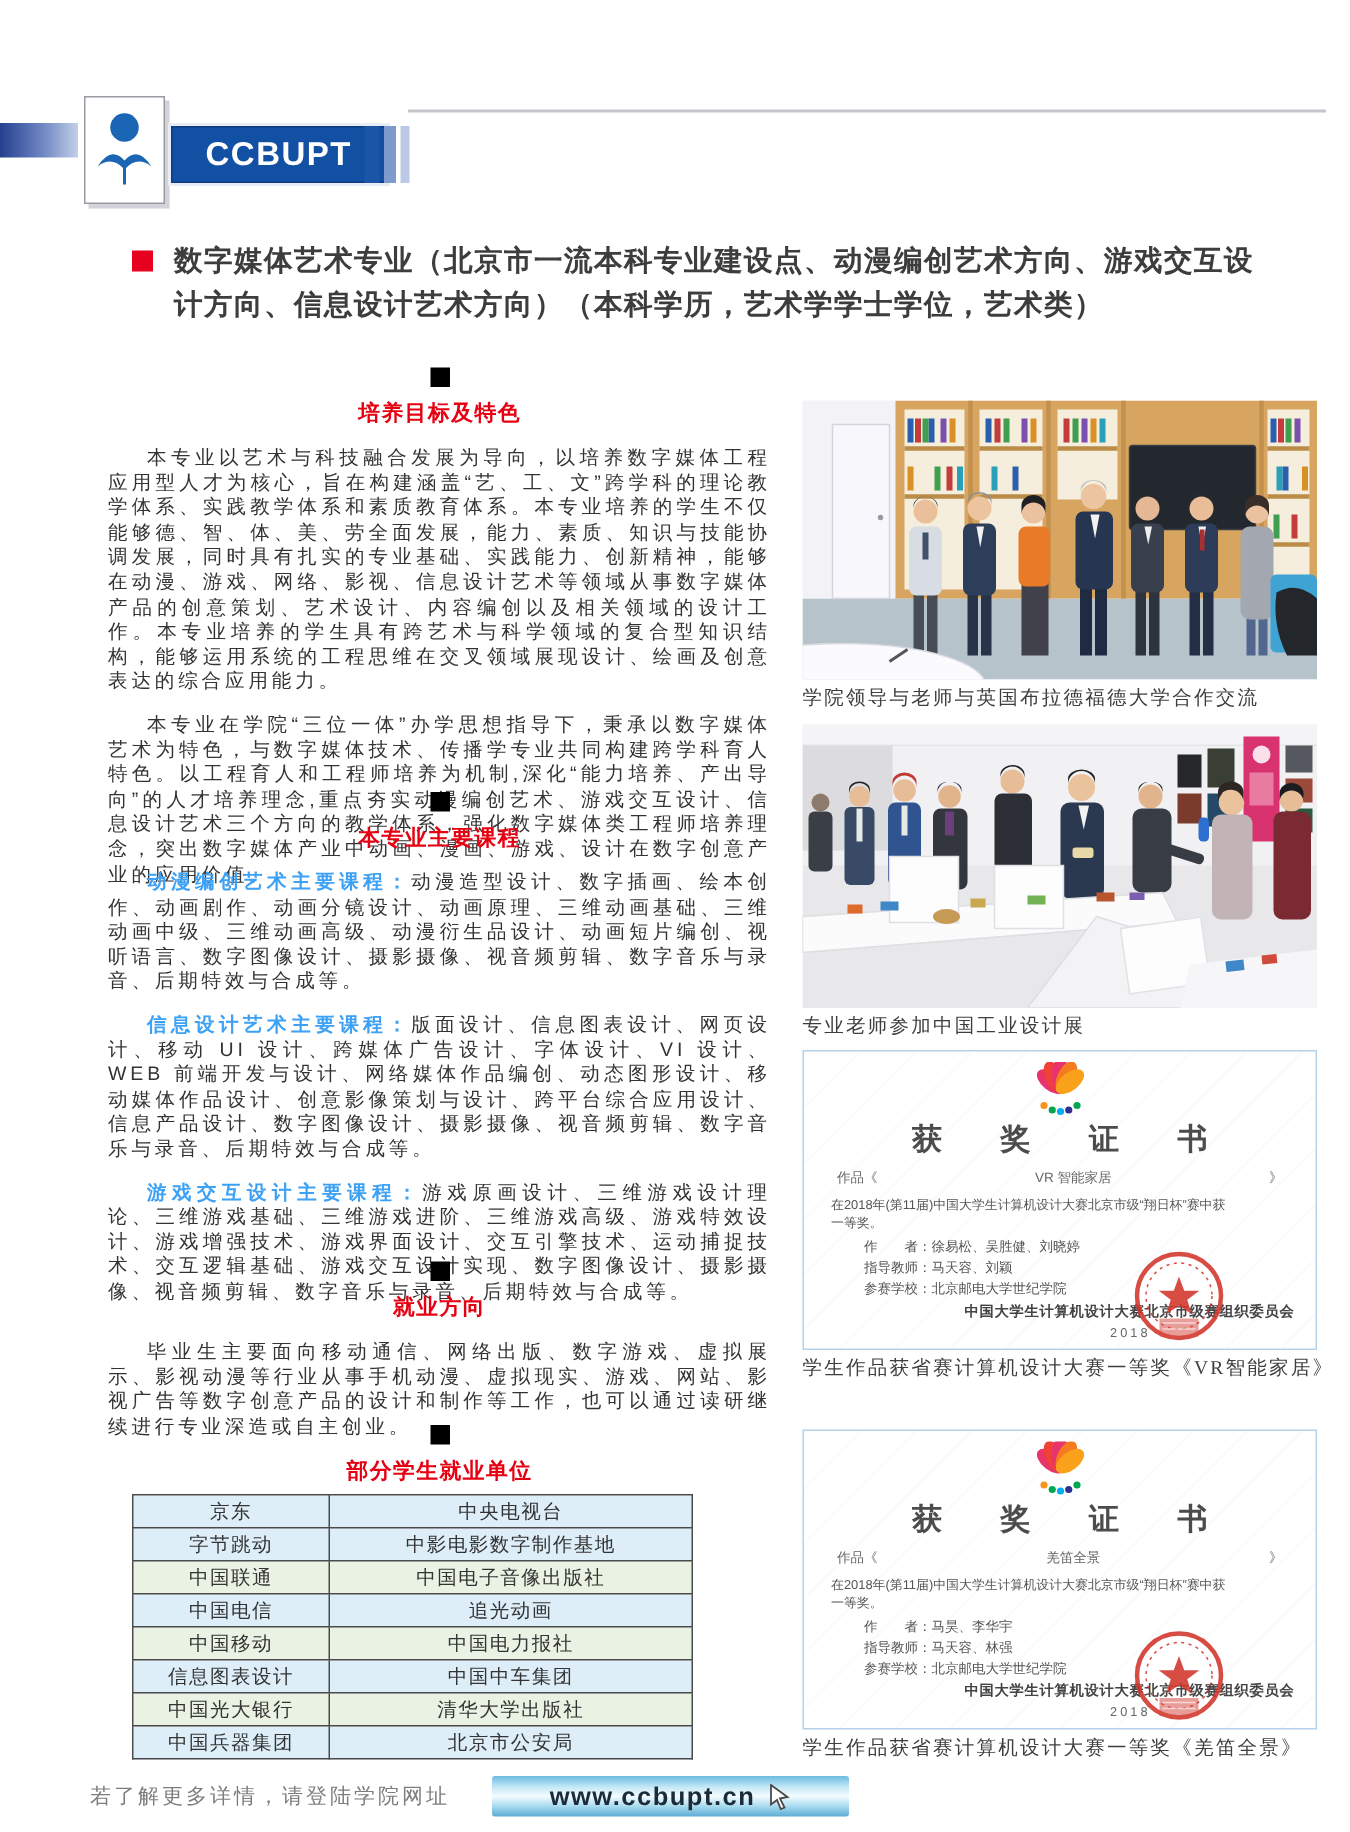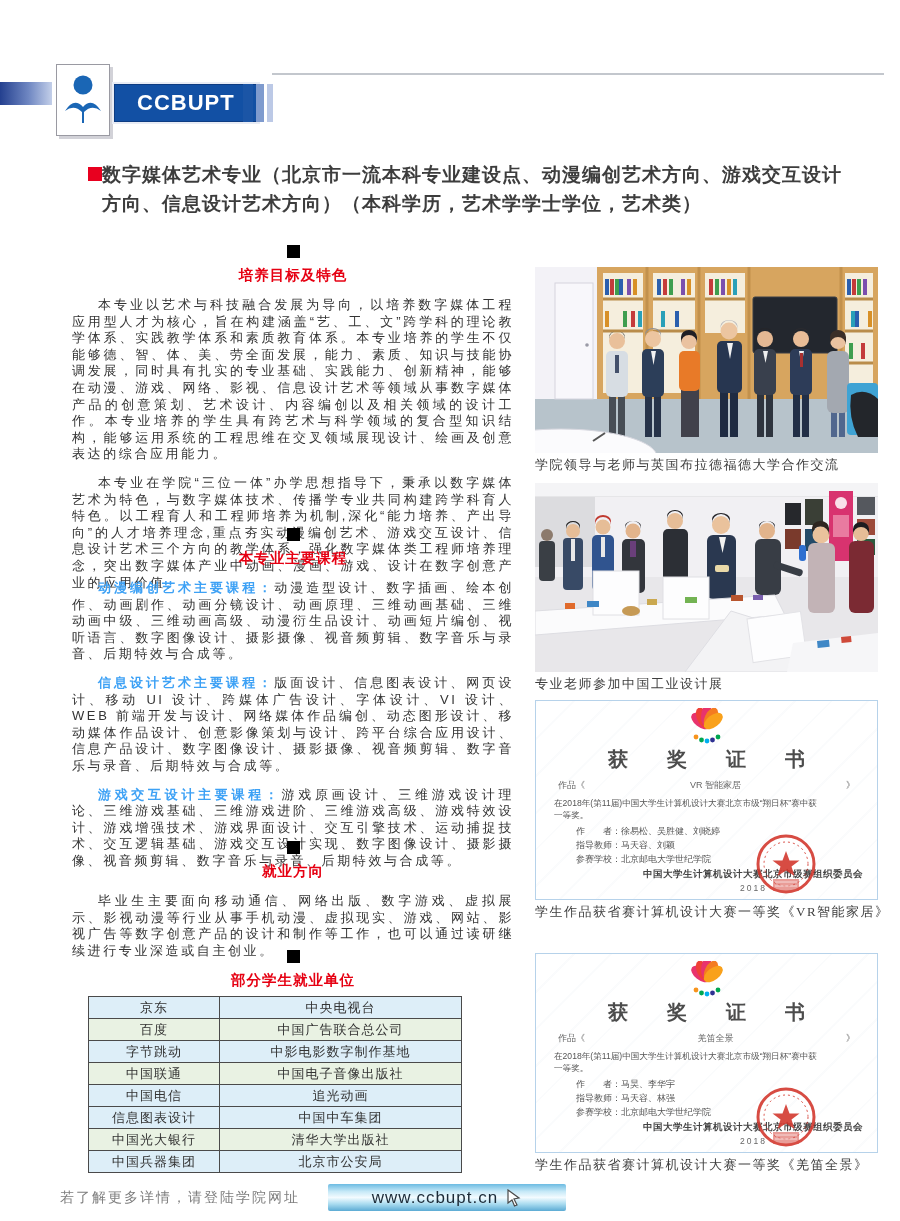--- a/index.html
+++ b/index.html
@@ -17,21 +17,21 @@
   .logo-word{position:absolute;left:114px;top:84px;height:36px;background:#1250a4;border:1px solid #0d3c82;
     outline:2px solid #e8ecf5;display:flex;align-items:center;padding:0 22px;
     color:#ffffff;font-weight:bold;font-size:22px;letter-spacing:1px;}
   .logo-bars{position:absolute;left:243px;top:84px;height:38px;display:flex;gap:3px;}
   .logo-bars i{display:block;height:100%;}
   .logo-bars i:nth-child(1){width:10px;background:#1b55a6;}
   .logo-bars i:nth-child(2){width:8px;background:#7f9bce;}
   .logo-bars i:nth-child(3){width:6px;background:#bcc9e6;}
 
   
-  .title-block{position:absolute;left:88px;top:160px;width:760px;display:flex;}
+  .title-block{position:absolute;left:88px;top:160px;width:760px;display:flex;gap:14px;}
   .title-sq{flex:0 0 auto;width:14px;height:14px;background:#e8001f;margin-top:7px;}
   .title-text{font-size:19px;font-weight:bold;color:#3d3d3d;line-height:29px;letter-spacing:1px;}
 
   
   .sec{position:absolute;left:60px;width:466px;}
   .sec-head{display:flex;align-items:center;gap:8px;margin-bottom:3px;flex-direction:column;}
   .sec-sq{width:13px;height:13px;background:#000000;flex:0 0 auto;}
   .sec-title{color:#e60012;font-weight:bold;font-size:14.5px;letter-spacing:1px;}
   .para{font-size:13px;color:#333333;letter-spacing:2.6px;line-height:16.6px;
     text-align:justify;text-indent:2em;margin:12px;}
@@ -63,21 +63,21 @@
   .cert-org{position:absolute;right:14px;bottom:18px;font-size:9.5px;color:#444;font-weight:bold;letter-spacing:.5px;}
   .cert-year{position:absolute;right:110px;bottom:6px;font-size:8.5px;color:#666;letter-spacing:2px;}
   .cert-seal{position:absolute;right:58px;bottom:2px;opacity:.88;}
 
   
   .footer{position:absolute;left:60px;top:1184px;width:800px;display:flex;align-items:center;}
   .footer-text{font-size:14px;color:#7d7d7d;letter-spacing:2px;}
   .site-banner{margin-left:28px;width:238px;height:27px;display:flex;align-items:center;justify-content:center;gap:8px;
     background:linear-gradient(180deg,#6cbbe2 0%,#c7e9f7 28%,#f3fbff 50%,#aadcf0 74%,#5cabd4 100%);
     border-radius:2px;}
-  .site-text{font-size:17px;font-weight:normal;color:#1c2b38;letter-spacing:1px;}
+  .site-text{font-size:17px;font-weight:bold;color:#1c2b38;letter-spacing:1px;}
 </style>
 </head>
 <body>
 
 <div class="hdr-rule"></div>
 <div class="hdr-grad"></div>
 
 <div class="logo-tile">
   <svg width="44" height="58" viewBox="0 0 44 58">
     <circle cx="22" cy="14" r="9.5" fill="#1a66b5"></circle>
@@ -127,35 +127,35 @@
   <div class="sec-head">
     <span class="sec-sq"></span>
     <span class="sec-title">部分学生就业单位</span>
   </div>
   <table class="emp-table">
     <tbody>
       <tr class="row-blue">
           <td class="c1">京东</td>
           <td>中央电视台</td>
         </tr>
-      <tr class="row-green">
-          <td class="c1">百度</td>
-          <td>中国广告联合总公司</td>
-        </tr>
       <tr class="row-blue">
           <td class="c1">字节跳动</td>
           <td>中影电影数字制作基地</td>
         </tr>
       <tr class="row-green">
           <td class="c1">中国联通</td>
           <td>中国电子音像出版社</td>
         </tr>
       <tr class="row-blue">
           <td class="c1">中国电信</td>
           <td>追光动画</td>
+        </tr>
+      <tr class="row-green">
+          <td class="c1">中国移动</td>
+          <td>中国电力报社</td>
         </tr>
       <tr class="row-blue">
           <td class="c1">信息图表设计</td>
           <td>中国中车集团</td>
         </tr>
       <tr class="row-green">
           <td class="c1">中国光大银行</td>
           <td>清华大学出版社</td>
         </tr>
       <tr class="row-blue">

